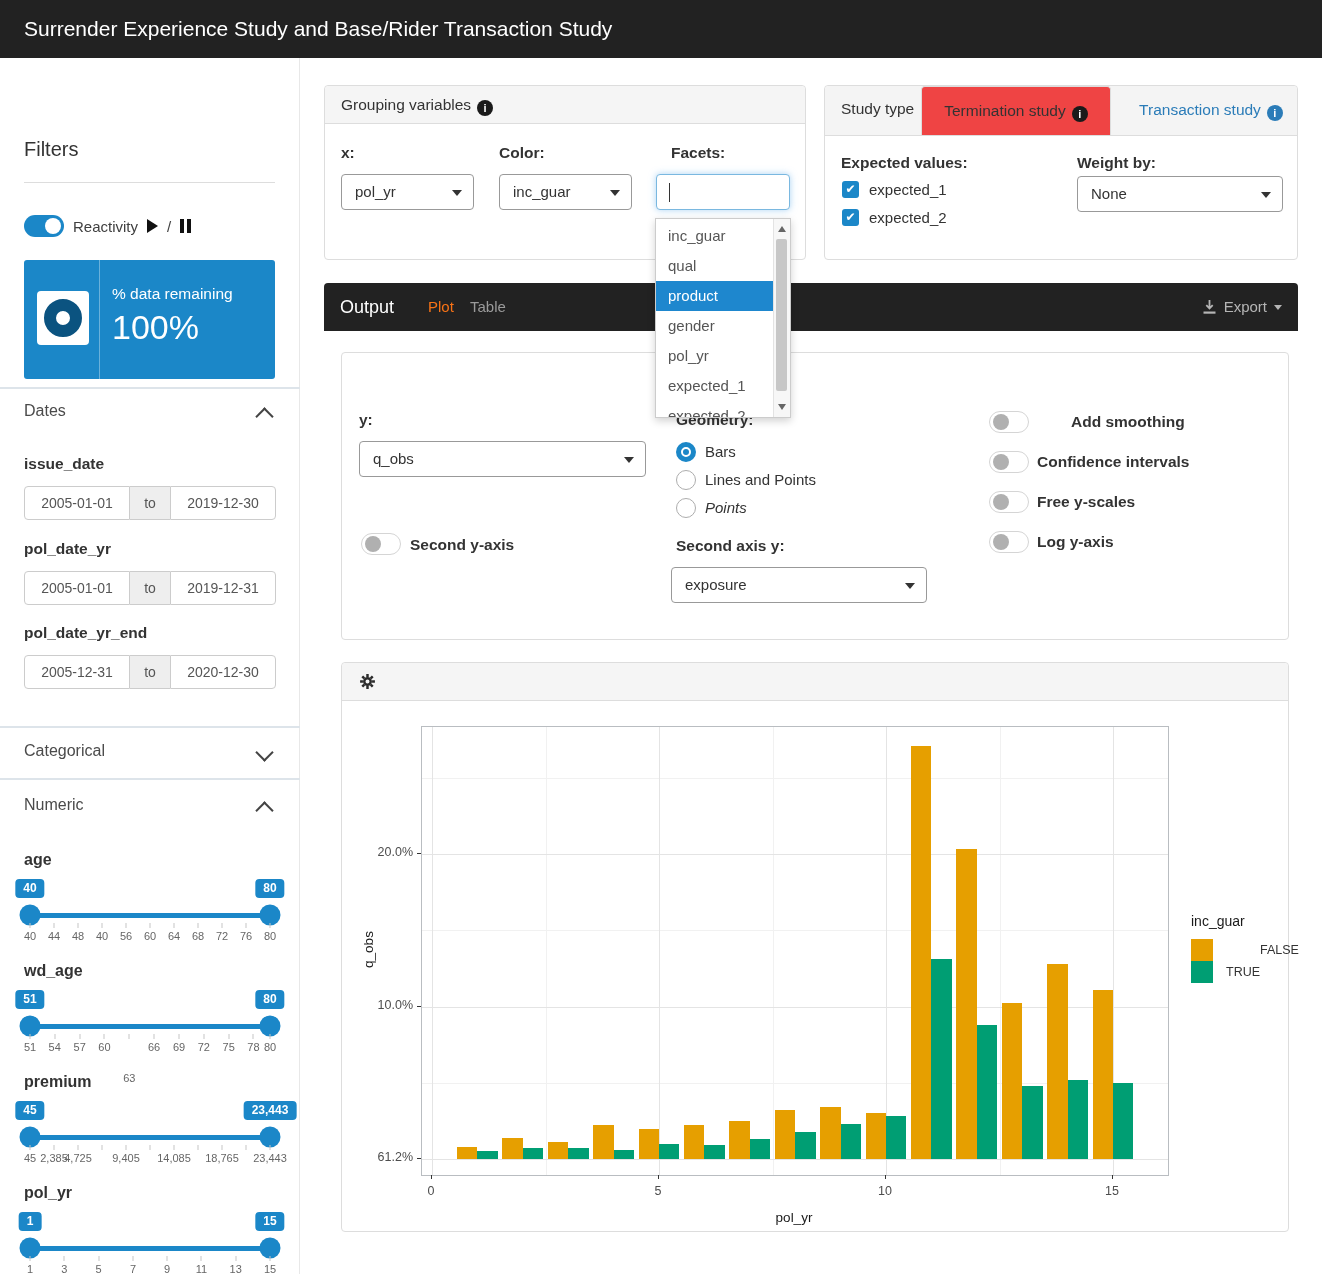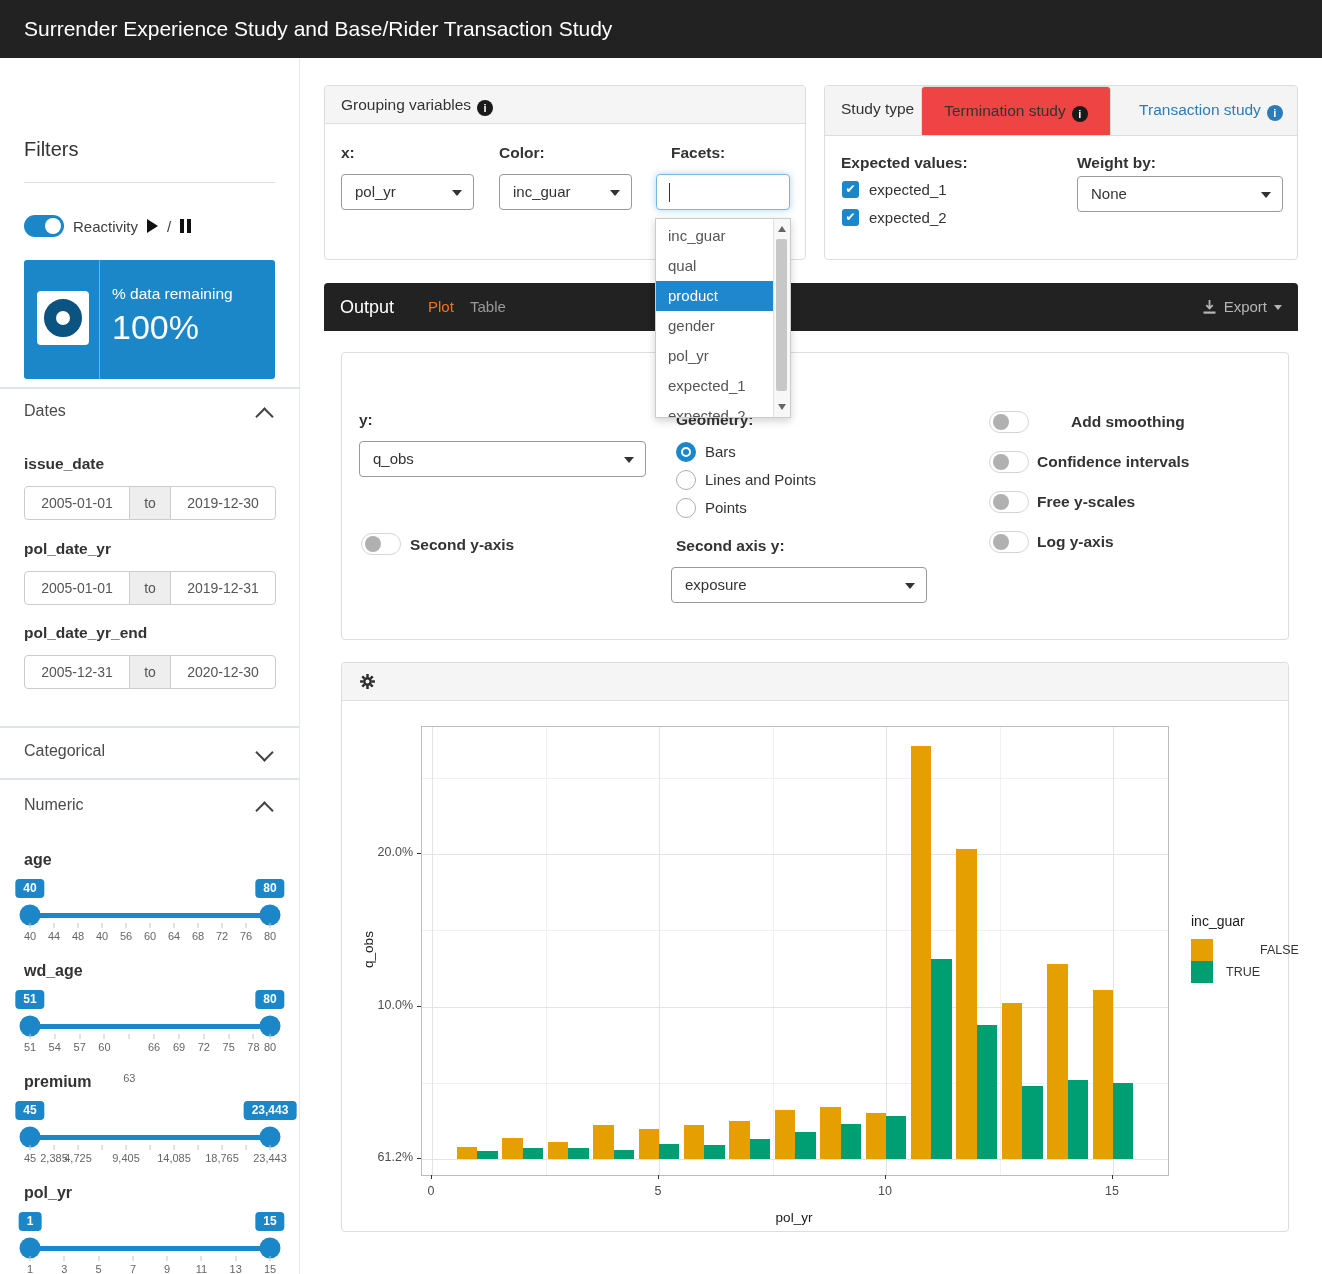--- a/index.html
+++ b/index.html
@@ -335,21 +335,21 @@
     <div style="position:absolute;left:0;top:38px;right:0;bottom:0" id="pi-body">
       <div class="fld-label abs" style="left:17px;top:20px">y:</div>
       <div class="sel" style="left:17px;top:50px;width:287px">q_obs</div>
       <div class="fld-label abs" style="left:334px;top:20px">Geometry:</div>
       <div id="geometry-list">
           <div class="radio sel-on" style="left: 334px; top: 51px;"></div>
           <div class="radio-label" style="left: 363px; top: 52px;">Bars</div>
           <div class="radio sel-off" style="left: 334px; top: 79px;"></div>
           <div class="radio-label" style="left: 363px; top: 80px;">Lines and Points</div>
           <div class="radio sel-off" style="left: 334px; top: 107px;"></div>
-          <div class="radio-label" style="left: 363px; top: 108px;">Points</div>
+          <div class="radio-label" style="left: 363px; top: 108px; font-style: italic;">Points</div>
         </div>
       <span class="toggle off abs" style="left:19px;top:142px"><span class="knob"></span></span>
       <div class="tg-label" style="left:68px;top:145px">Second y-axis</div>
       <div class="fld-label abs" style="left:334px;top:146px">Second axis y:</div>
       <div class="sel" style="left:329px;top:176px;width:256px">exposure</div>
       <div id="plot-toggles">
           <div class="toggle off" style="position: absolute; left: 647px; top: 20px;">
             <div class="knob"></div>
           </div>
           <div class="tg-label" style="left: 717px; top: 22px; margin-left: 12px;">Add smoothing</div>

